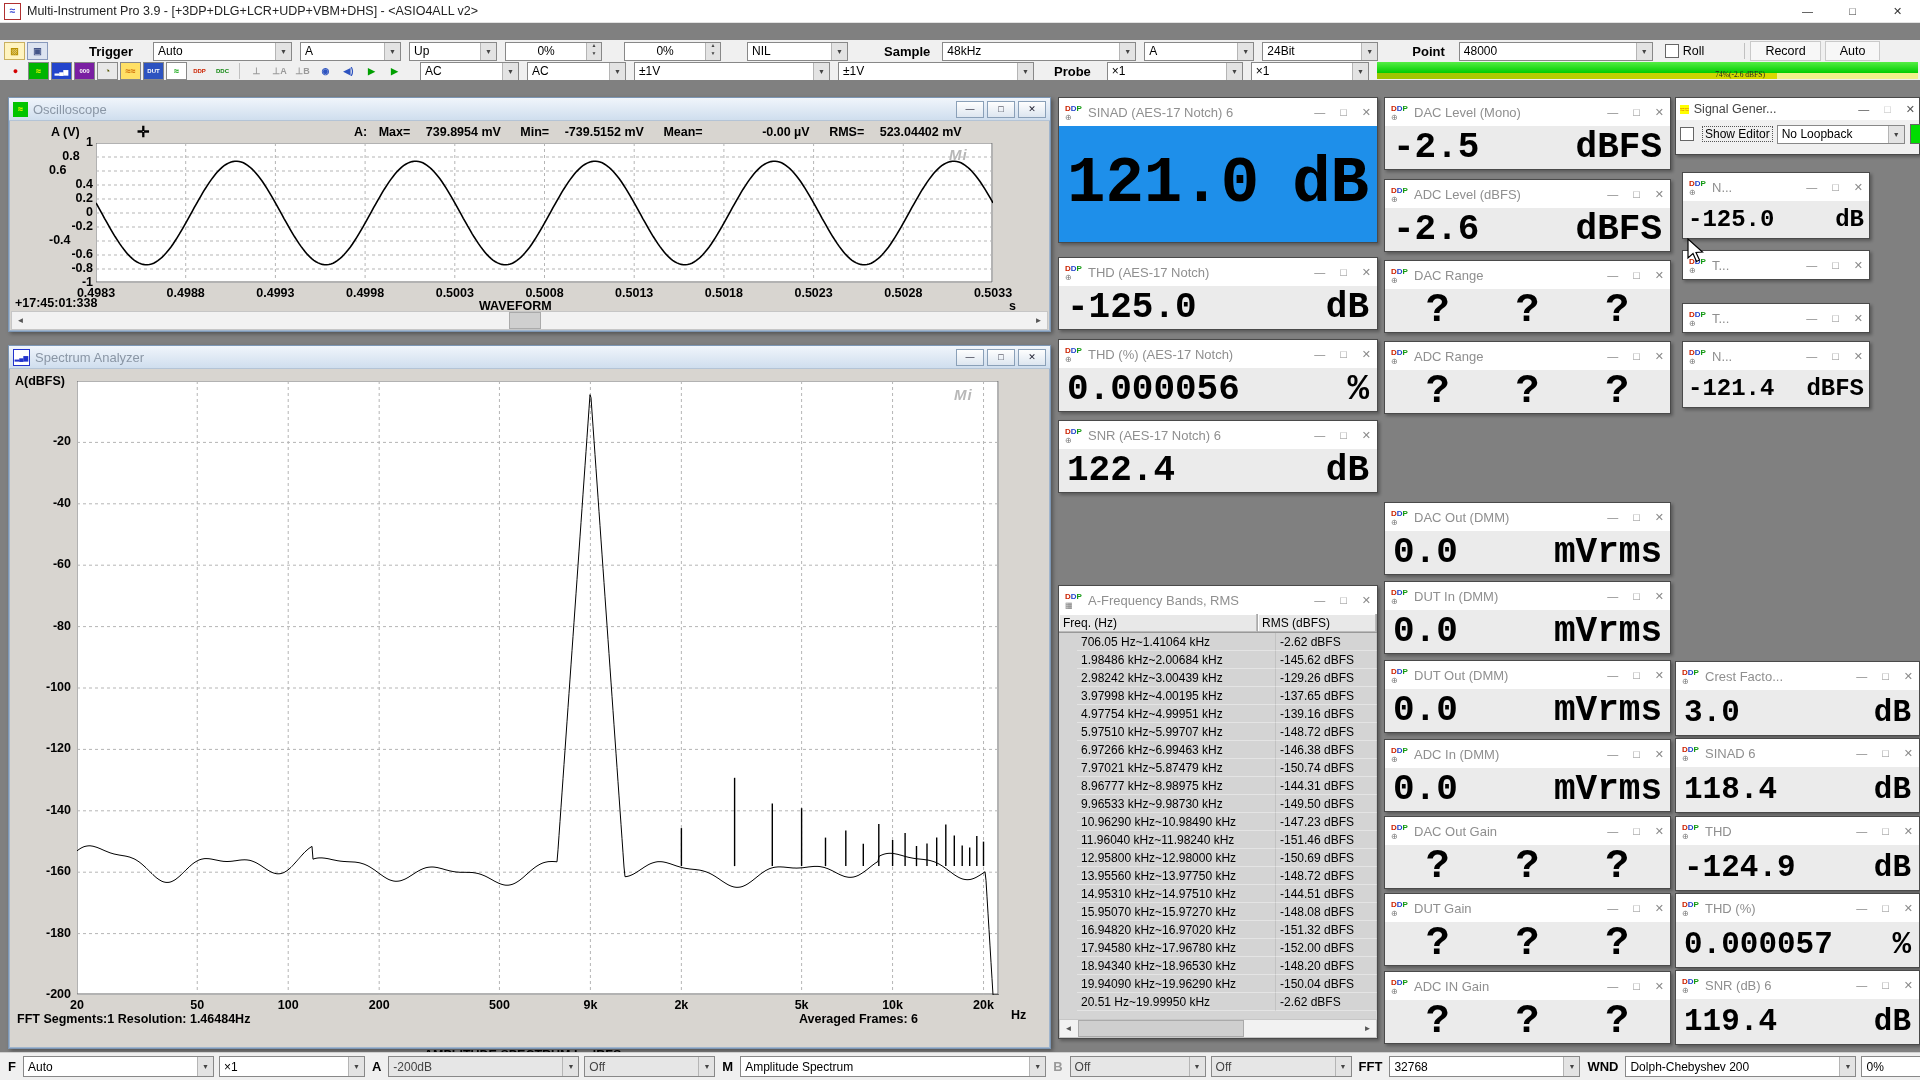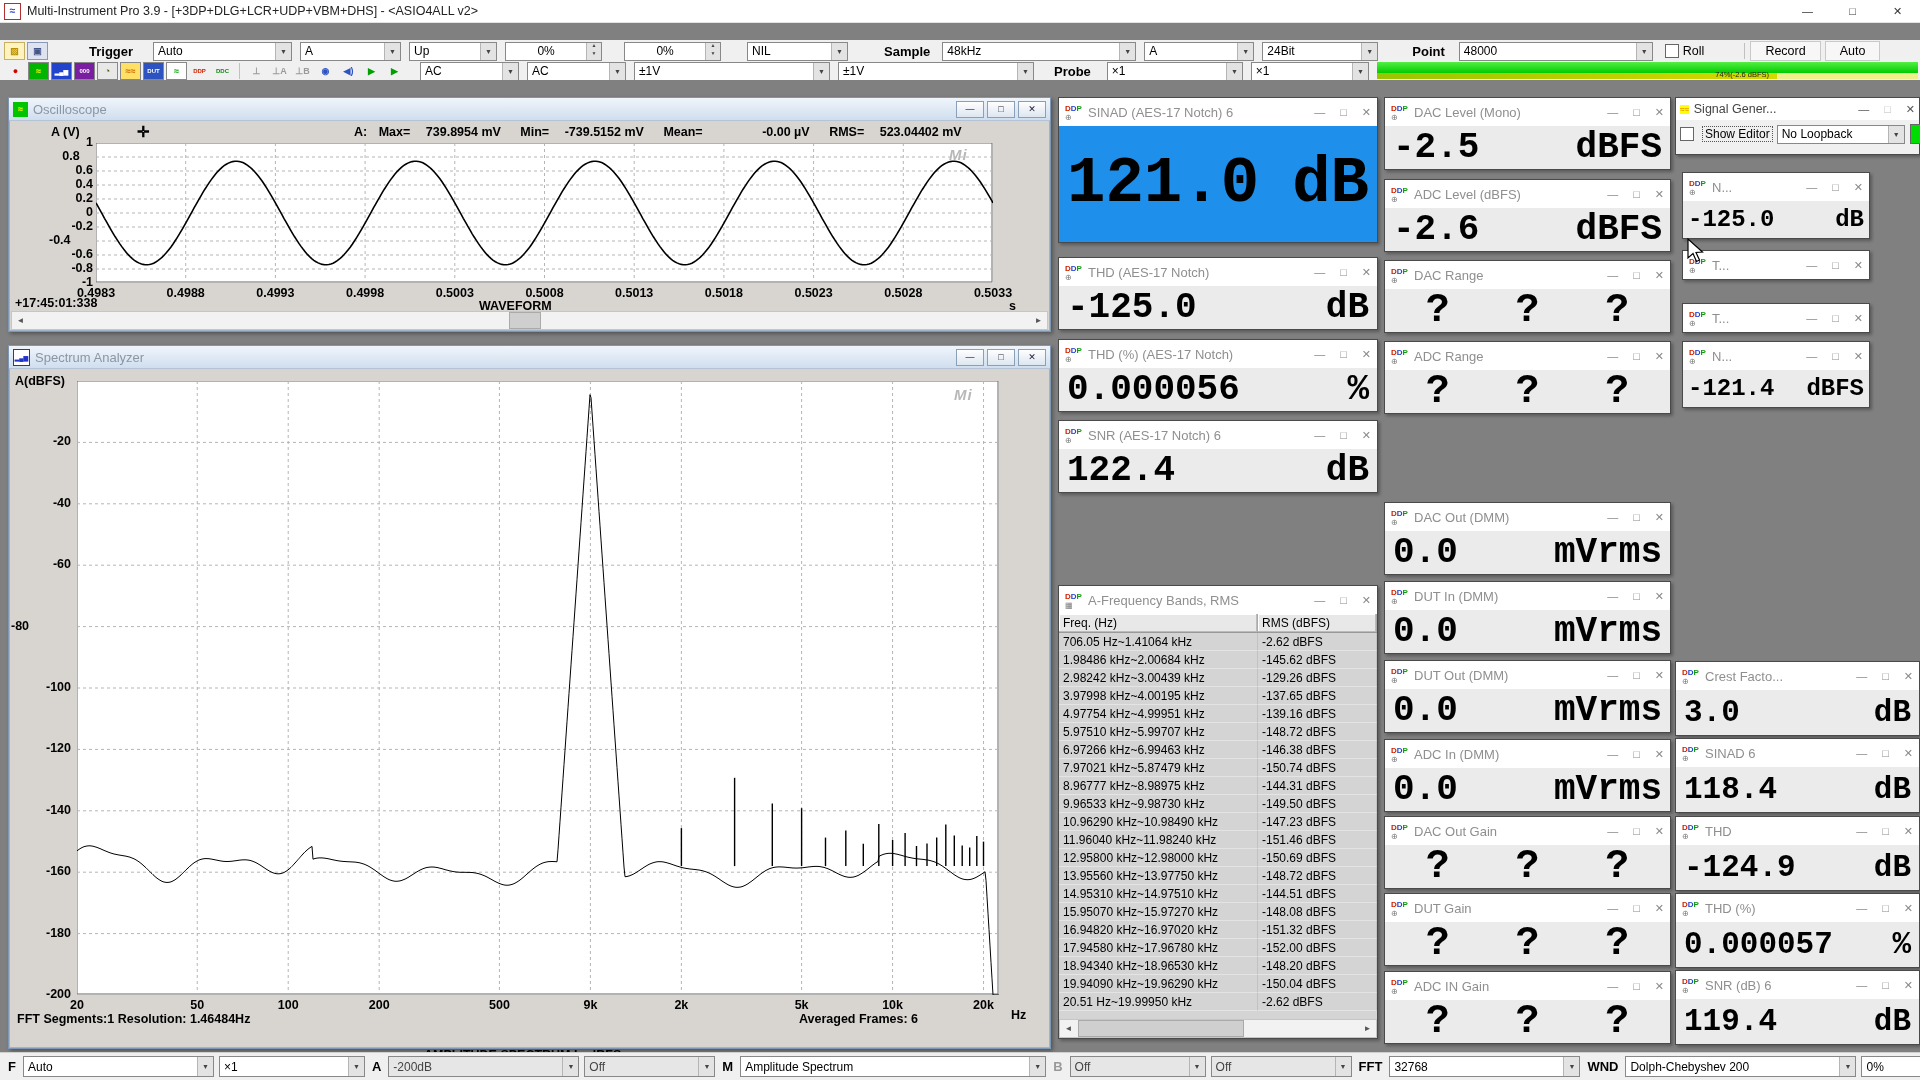--- a/index.html
+++ b/index.html
@@ -103,21 +103,21 @@
   #m-snr-6{left:1675px;top:890px;width:243px;}
   #m-crest .mval,#m-sinad-6 .mval,#m-thd-6 .mval,#m-thdpct-6 .mval,#m-snr-6 .mval{font-size:31px;height:45px;}
   
   #freq-window{position:absolute;left:1058px;top:505px;width:318px;height:452px;background:#d4d4d4;
                border:1px solid #4a4a4a;box-shadow:2px 2px 3px rgba(0,0,0,.3);display:flex;flex-direction:column;}
   #freq-window .mtitle{background:#fff;flex:none;}
   .thead{display:flex;flex:none;background:#e8e8e8;border-bottom:1px solid #999;}
   .th{font-size:12px;padding:2px 4px;border-right:1px solid #aaa;background:#e8e8e8;
       box-shadow:inset -1px -1px 0 #bbb, inset 1px 1px 0 #fff;}
   .tbody{flex:1;overflow:hidden;}
-  .trow{display:flex;height:18px;line-height:18px;font-size:12px;background:#d4d4d4;}
+  .trow{display:flex;height:18px;line-height:18px;font-size:12px;background:#d4d4d4;margin-left:18px;}
   .td{padding:0 4px;border-right:1px solid #c2c2c2;border-bottom:1px solid #e4e4e4;
       overflow:hidden;white-space:nowrap;}
   .c-freq{width:190px;flex:none;} .c-rms{flex:1;}
   #freq-scroll{position:relative;flex:none;}
   
   #siggen{position:absolute;left:1675px;top:17px;width:243px;height:56px;background:#f0f0f0;
           border:1px solid #4a4a4a;box-shadow:2px 2px 3px rgba(0,0,0,.3);}
   #siggen .sgtitle{height:22px;display:flex;align-items:center;padding:0 4px;gap:5px;background:#fff;
           font-size:12.5px;color:#444;}
   #siggen .sgbody{display:flex;align-items:center;gap:5px;padding:4px 4px 0 4px;}
@@ -253,21 +253,21 @@
         <span class="carrow">▼</span>
       </div>
     <div class="combo" style="width:112px;margin-left:8px">
         <span class="ctext">×1</span>
         <span class="carrow">▼</span>
       </div>
     <div id="level-meter">
       <div id="level-bar" style="background: linear-gradient(rgb(85, 238, 68), rgb(0, 204, 0));"></div>
       <div id="level-strip">
         <div class="lfill" style="width: 74%;"></div>
-        <span class="ltext" style="left: calc(74% - 62px);">74%(-2.6 dBFS)</span>
+        <span class="ltext" style="left: calc(74% - 62px); font-family: Liberation Serif, serif;">74%(-2.6 dBFS)</span>
       </div>
     </div>
   </div>
 
   <div id="client">
 
     <div class="pwin" id="osc-win" style="left:8px;top:17px;width:1041px;height:233px">
       <div class="ptitle">
         <span class="wicon" style="background:#00c400;color:#ffff00">≈</span>
         <span>Oscilloscope</span>
@@ -311,21 +311,21 @@
             <path d="M0,98 L897,98" fill="none" stroke="#b5b5b5" stroke-width="1" stroke-dasharray="3,3"></path>
             <path d="M0,112 L897,112" fill="none" stroke="#b5b5b5" stroke-width="1" stroke-dasharray="3,3"></path>
             <path d="M0,126 L897,126" fill="none" stroke="#b5b5b5" stroke-width="1" stroke-dasharray="3,3"></path>
             <path d="M0.0,59.9 L2.1,63.7 L4.3,67.6 L6.4,71.4 L8.5,75.3 L10.7,79.1 L12.8,82.9 L14.9,86.6 L17.1,90.3 L19.2,93.8 L21.4,97.1 L23.5,100.4 L25.6,103.4 L27.8,106.3 L29.9,108.9 L32.0,111.4 L34.2,113.6 L36.3,115.6 L38.4,117.3 L40.6,118.7 L42.7,119.9 L44.9,120.8 L47.0,121.4 L49.1,121.7 L51.3,121.8 L53.4,121.5 L55.5,121.0 L57.7,120.2 L59.8,119.0 L61.9,117.7 L64.1,116.0 L66.2,114.1 L68.3,112.0 L70.5,109.6 L72.6,107.0 L74.8,104.2 L76.9,101.2 L79.0,98.0 L81.2,94.6 L83.3,91.2 L85.4,87.6 L87.6,83.9 L89.7,80.1 L91.8,76.3 L94.0,72.4 L96.1,68.6 L98.2,64.7 L100.4,60.9 L102.5,57.1 L104.7,53.4 L106.8,49.7 L108.9,46.2 L111.1,42.9 L113.2,39.6 L115.3,36.6 L117.5,33.7 L119.6,31.1 L121.7,28.6 L123.9,26.4 L126.0,24.4 L128.1,22.7 L130.3,21.3 L132.4,20.1 L134.5,19.2 L136.7,18.6 L138.8,18.3 L141.0,18.2 L143.1,18.5 L145.2,19.0 L147.4,19.8 L149.5,21.0 L151.6,22.3 L153.8,24.0 L155.9,25.9 L158.0,28.0 L160.2,30.4 L162.3,33.0 L164.4,35.8 L166.6,38.8 L168.7,42.0 L170.9,45.4 L173.0,48.8 L175.1,52.4 L177.3,56.1 L179.4,59.9 L181.5,63.7 L183.7,67.6 L185.8,71.4 L187.9,75.3 L190.1,79.1 L192.2,82.9 L194.3,86.6 L196.5,90.3 L198.6,93.8 L200.8,97.1 L202.9,100.4 L205.0,103.4 L207.2,106.3 L209.3,108.9 L211.4,111.4 L213.6,113.6 L215.7,115.6 L217.8,117.3 L220.0,118.7 L222.1,119.9 L224.3,120.8 L226.4,121.4 L228.5,121.7 L230.7,121.8 L232.8,121.5 L234.9,121.0 L237.1,120.2 L239.2,119.0 L241.3,117.7 L243.5,116.0 L245.6,114.1 L247.7,112.0 L249.9,109.6 L252.0,107.0 L254.2,104.2 L256.3,101.2 L258.4,98.0 L260.6,94.6 L262.7,91.2 L264.8,87.6 L267.0,83.9 L269.1,80.1 L271.2,76.3 L273.4,72.4 L275.5,68.6 L277.6,64.7 L279.8,60.9 L281.9,57.1 L284.1,53.4 L286.2,49.7 L288.3,46.2 L290.5,42.9 L292.6,39.6 L294.7,36.6 L296.9,33.7 L299.0,31.1 L301.1,28.6 L303.3,26.4 L305.4,24.4 L307.5,22.7 L309.7,21.3 L311.8,20.1 L313.9,19.2 L316.1,18.6 L318.2,18.3 L320.4,18.2 L322.5,18.5 L324.6,19.0 L326.8,19.8 L328.9,21.0 L331.0,22.3 L333.2,24.0 L335.3,25.9 L337.4,28.0 L339.6,30.4 L341.7,33.0 L343.9,35.8 L346.0,38.8 L348.1,42.0 L350.3,45.4 L352.4,48.8 L354.5,52.4 L356.7,56.1 L358.8,59.9 L360.9,63.7 L363.1,67.6 L365.2,71.4 L367.3,75.3 L369.5,79.1 L371.6,82.9 L373.8,86.6 L375.9,90.3 L378.0,93.8 L380.2,97.1 L382.3,100.4 L384.4,103.4 L386.6,106.3 L388.7,108.9 L390.8,111.4 L393.0,113.6 L395.1,115.6 L397.2,117.3 L399.4,118.7 L401.5,119.9 L403.7,120.8 L405.8,121.4 L407.9,121.7 L410.1,121.8 L412.2,121.5 L414.3,121.0 L416.5,120.2 L418.6,119.0 L420.7,117.7 L422.9,116.0 L425.0,114.1 L427.1,112.0 L429.3,109.6 L431.4,107.0 L433.6,104.2 L435.7,101.2 L437.8,98.0 L440.0,94.6 L442.1,91.2 L444.2,87.6 L446.4,83.9 L448.5,80.1 L450.6,76.3 L452.8,72.4 L454.9,68.6 L457.0,64.7 L459.2,60.9 L461.3,57.1 L463.5,53.4 L465.6,49.7 L467.7,46.2 L469.9,42.9 L472.0,39.6 L474.1,36.6 L476.3,33.7 L478.4,31.1 L480.5,28.6 L482.7,26.4 L484.8,24.4 L486.9,22.7 L489.1,21.3 L491.2,20.1 L493.4,19.2 L495.5,18.6 L497.6,18.3 L499.8,18.2 L501.9,18.5 L504.0,19.0 L506.2,19.8 L508.3,21.0 L510.4,22.3 L512.6,24.0 L514.7,25.9 L516.8,28.0 L519.0,30.4 L521.1,33.0 L523.3,35.8 L525.4,38.8 L527.5,42.0 L529.7,45.4 L531.8,48.8 L533.9,52.4 L536.1,56.1 L538.2,59.9 L540.3,63.7 L542.5,67.6 L544.6,71.4 L546.7,75.3 L548.9,79.1 L551.0,82.9 L553.1,86.6 L555.3,90.3 L557.4,93.8 L559.6,97.1 L561.7,100.4 L563.8,103.4 L566.0,106.3 L568.1,108.9 L570.2,111.4 L572.4,113.6 L574.5,115.6 L576.6,117.3 L578.8,118.7 L580.9,119.9 L583.1,120.8 L585.2,121.4 L587.3,121.7 L589.5,121.8 L591.6,121.5 L593.7,121.0 L595.9,120.2 L598.0,119.0 L600.1,117.7 L602.3,116.0 L604.4,114.1 L606.5,112.0 L608.7,109.6 L610.8,107.0 L613.0,104.2 L615.1,101.2 L617.2,98.0 L619.4,94.6 L621.5,91.2 L623.6,87.6 L625.8,83.9 L627.9,80.1 L630.0,76.3 L632.2,72.4 L634.3,68.6 L636.4,64.7 L638.6,60.9 L640.7,57.1 L642.9,53.4 L645.0,49.7 L647.1,46.2 L649.3,42.9 L651.4,39.6 L653.5,36.6 L655.7,33.7 L657.8,31.1 L659.9,28.6 L662.1,26.4 L664.2,24.4 L666.3,22.7 L668.5,21.3 L670.6,20.1 L672.8,19.2 L674.9,18.6 L677.0,18.3 L679.2,18.2 L681.3,18.5 L683.4,19.0 L685.6,19.8 L687.7,21.0 L689.8,22.3 L692.0,24.0 L694.1,25.9 L696.2,28.0 L698.4,30.4 L700.5,33.0 L702.6,35.8 L704.8,38.8 L706.9,42.0 L709.1,45.4 L711.2,48.8 L713.3,52.4 L715.5,56.1 L717.6,59.9 L719.7,63.7 L721.9,67.6 L724.0,71.4 L726.1,75.3 L728.3,79.1 L730.4,82.9 L732.5,86.6 L734.7,90.3 L736.8,93.8 L739.0,97.1 L741.1,100.4 L743.2,103.4 L745.4,106.3 L747.5,108.9 L749.6,111.4 L751.8,113.6 L753.9,115.6 L756.0,117.3 L758.2,118.7 L760.3,119.9 L762.4,120.8 L764.6,121.4 L766.7,121.7 L768.9,121.8 L771.0,121.5 L773.1,121.0 L775.3,120.2 L777.4,119.0 L779.5,117.7 L781.7,116.0 L783.8,114.1 L785.9,112.0 L788.1,109.6 L790.2,107.0 L792.4,104.2 L794.5,101.2 L796.6,98.0 L798.8,94.6 L800.9,91.2 L803.0,87.6 L805.2,83.9 L807.3,80.1 L809.4,76.3 L811.6,72.4 L813.7,68.6 L815.8,64.7 L818.0,60.9 L820.1,57.1 L822.3,53.4 L824.4,49.7 L826.5,46.2 L828.7,42.9 L830.8,39.6 L832.9,36.6 L835.1,33.7 L837.2,31.1 L839.3,28.6 L841.5,26.4 L843.6,24.4 L845.7,22.7 L847.9,21.3 L850.0,20.1 L852.1,19.2 L854.3,18.6 L856.4,18.3 L858.6,18.2 L860.7,18.5 L862.8,19.0 L865.0,19.8 L867.1,21.0 L869.2,22.3 L871.4,24.0 L873.5,25.9 L875.6,28.0 L877.8,30.4 L879.9,33.0 L882.0,35.8 L884.2,38.8 L886.3,42.0 L888.5,45.4 L890.6,48.8 L892.7,52.4 L894.9,56.1 L897.0,59.9 " fill="none" stroke="#000" stroke-width="1.6"></path>
           </svg>
         </div>
       <div class="watermark" style="left:940px;top:48px">Mi</div>
       <div id="osc-ylabels">
           <div class="axis-label" style="left: 40px; width: 44px; text-align: right; top: 37px;">1</div>
           <div class="axis-label" style="left: 40px; width: 44px; text-align: center; top: 51px;">0.8</div>
-          <div class="axis-label" style="left: 40px; width: 44px; text-align: right; top: 65px;">0.6</div>
+          <div class="axis-label" style="left: 40px; width: 44px; top: 65px;">0.6</div>
           <div class="axis-label" style="left: 40px; width: 44px; text-align: right; top: 79px;">0.4</div>
           <div class="axis-label" style="left: 40px; width: 44px; text-align: right; top: 93px;">0.2</div>
           <div class="axis-label" style="left: 40px; width: 44px; text-align: right; top: 107px;">0</div>
           <div class="axis-label" style="left: 40px; width: 44px; text-align: right; top: 121px;">-0.2</div>
           <div class="axis-label" style="left: 40px; width: 44px; text-align: left; top: 135px;">-0.4</div>
           <div class="axis-label" style="left: 40px; width: 44px; text-align: right; top: 149px;">-0.6</div>
           <div class="axis-label" style="left: 40px; width: 44px; text-align: right; top: 163px;">-0.8</div>
           <div class="axis-label" style="left: 40px; width: 44px; text-align: right; top: 177px;">-1</div>
         </div>
       <div id="osc-xlabels">
@@ -405,21 +405,21 @@
             <path d="M892.7,485.1 L892.7,466.6" fill="none" stroke="#000" stroke-width="1.4"></path>
             <path d="M899.8,485.1 L899.8,455.0" fill="none" stroke="#000" stroke-width="1.4"></path>
             <path d="M906.5,485.1 L906.5,460.6" fill="none" stroke="#000" stroke-width="1.4"></path>
           </svg>
         </div>
       <div class="watermark" style="left:945px;top:40px">Mi</div>
       <div id="spec-ylabels">
           <div class="axis-label" style="left: 2px; width: 60px; text-align: right; top: 88.4px;">-20</div>
           <div class="axis-label" style="left: 2px; width: 60px; text-align: right; top: 149.8px;">-40</div>
           <div class="axis-label" style="left: 2px; width: 60px; text-align: right; top: 211.2px;">-60</div>
-          <div class="axis-label" style="left: 2px; width: 60px; text-align: left; top: 272.6px;">-80</div>
+          <div class="axis-label" style="left: 2px; width: 60px; text-align: right; top: 272.6px;">-80</div>
           <div class="axis-label" style="left: 2px; width: 60px; text-align: right; top: 334px;">-100</div>
           <div class="axis-label" style="left: 2px; width: 60px; text-align: right; top: 395.4px;">-120</div>
           <div class="axis-label" style="left: 2px; width: 60px; text-align: right; top: 456.8px;">-140</div>
           <div class="axis-label" style="left: 2px; width: 60px; text-align: right; top: 518.2px;">-160</div>
           <div class="axis-label" style="left: 2px; width: 60px; text-align: right; top: 579.6px;">-180</div>
           <div class="axis-label" style="left: 2px; width: 60px; text-align: right; top: 641px;">-200</div>
         </div>
       <div id="spec-xlabels">
           <div class="axis-label" style="left: 68px; top: 652px; transform: translateX(-50%);">20</div>
           <div class="axis-label" style="left: 188.25px; top: 652px; transform: translateX(-50%);">50</div>

